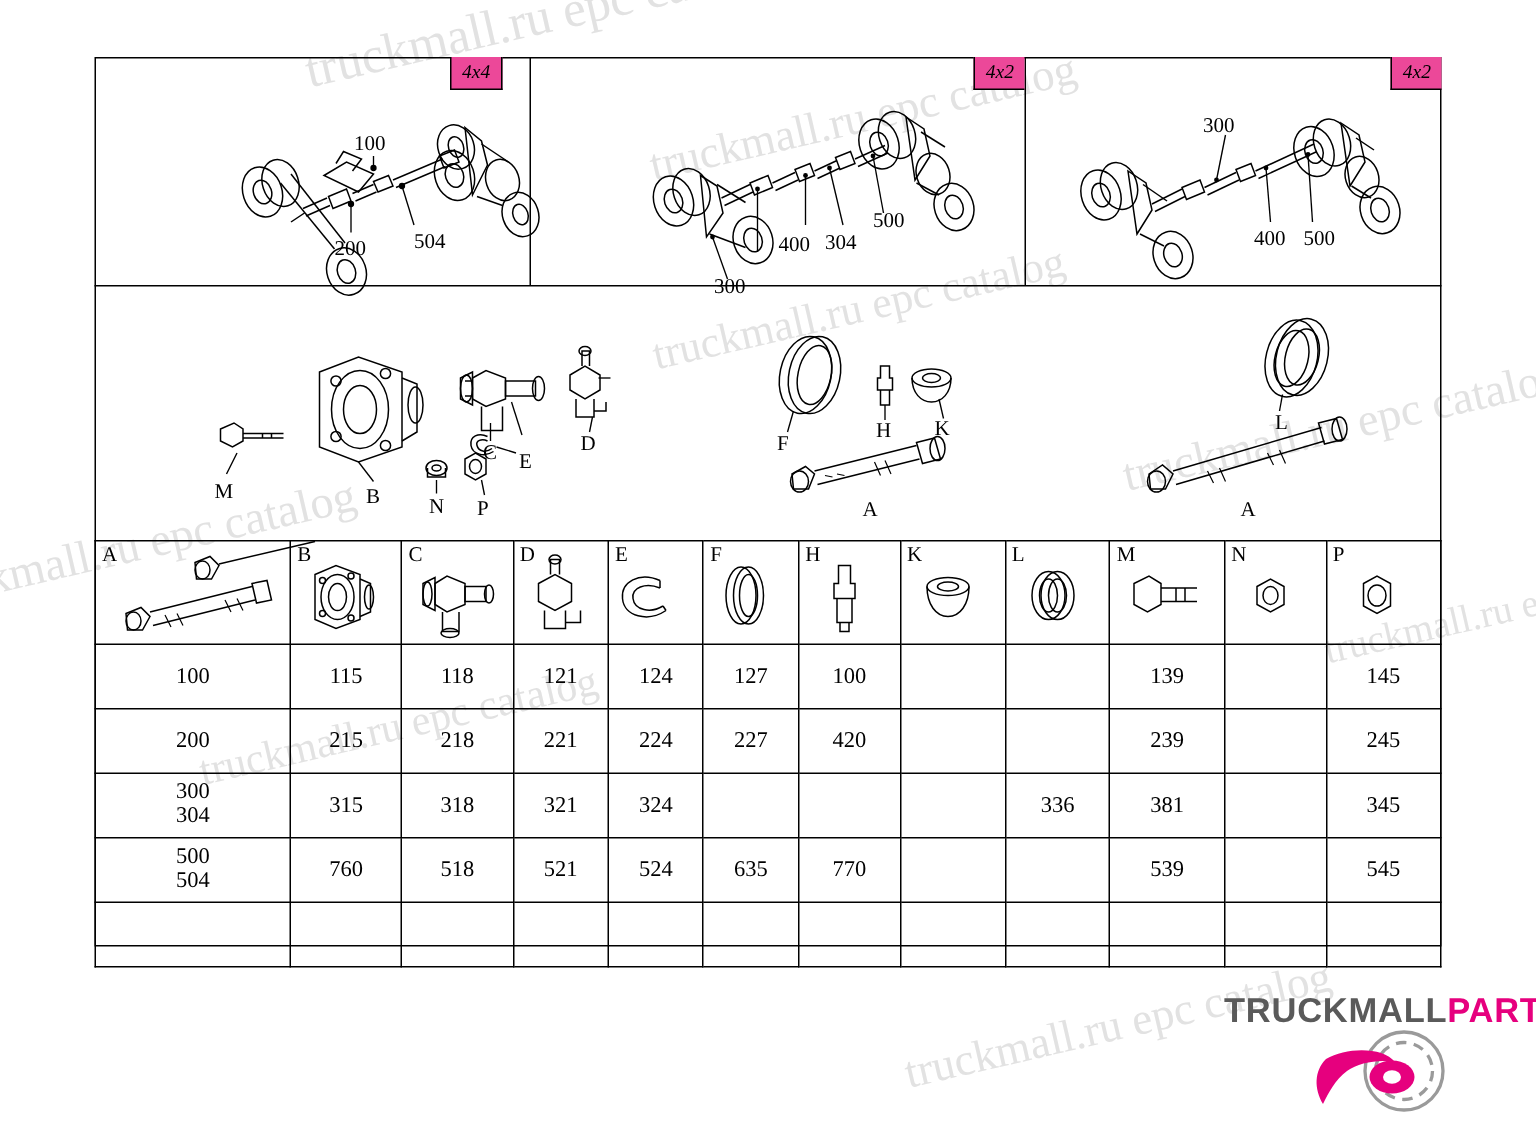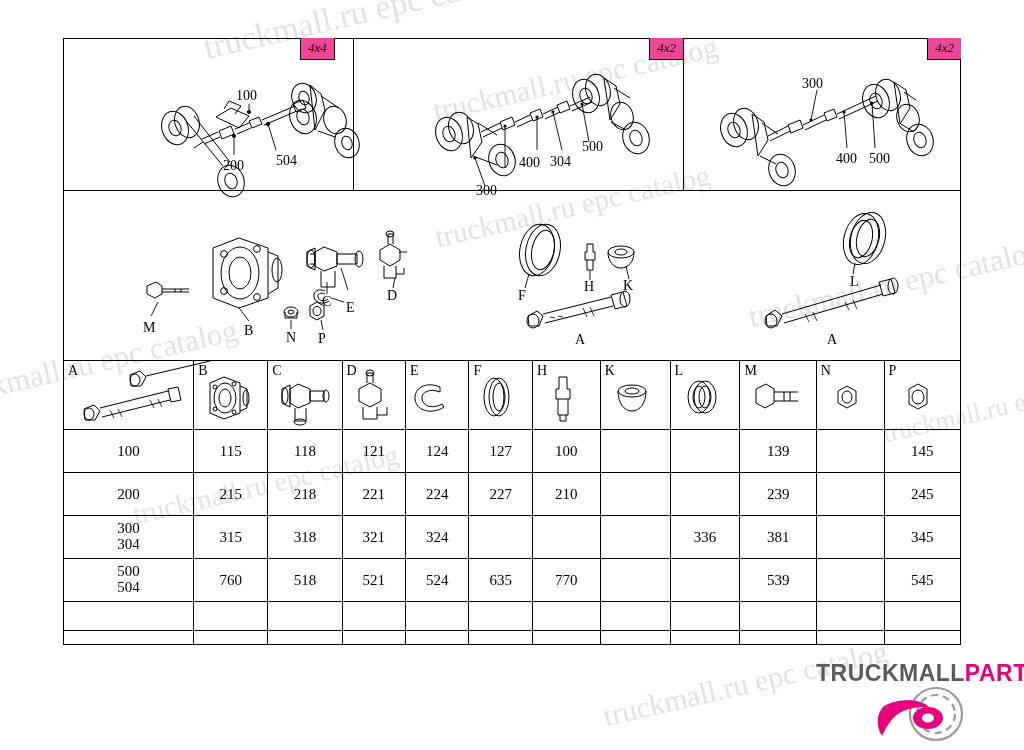--- a/index.html
+++ b/index.html
@@ -552,21 +552,21 @@
       <td class="c-n"></td>
       <td class="c-p">145</td>
     </tr>
     <tr class="row">
       <td class="c-a"><span>200</span></td>
       <td class="c-b">215</td>
       <td class="c-c">218</td>
       <td class="c-d">221</td>
       <td class="c-e">224</td>
       <td class="c-f">227</td>
-      <td class="c-h">210</td>
+      <td class="c-h">420</td>
       <td class="c-k"></td>
       <td class="c-l"></td>
       <td class="c-m">239</td>
       <td class="c-n"></td>
       <td class="c-p">245</td>
     </tr>
     <tr class="row">
       <td class="c-a two">
         <span>300</span>
         <span>304</span>

